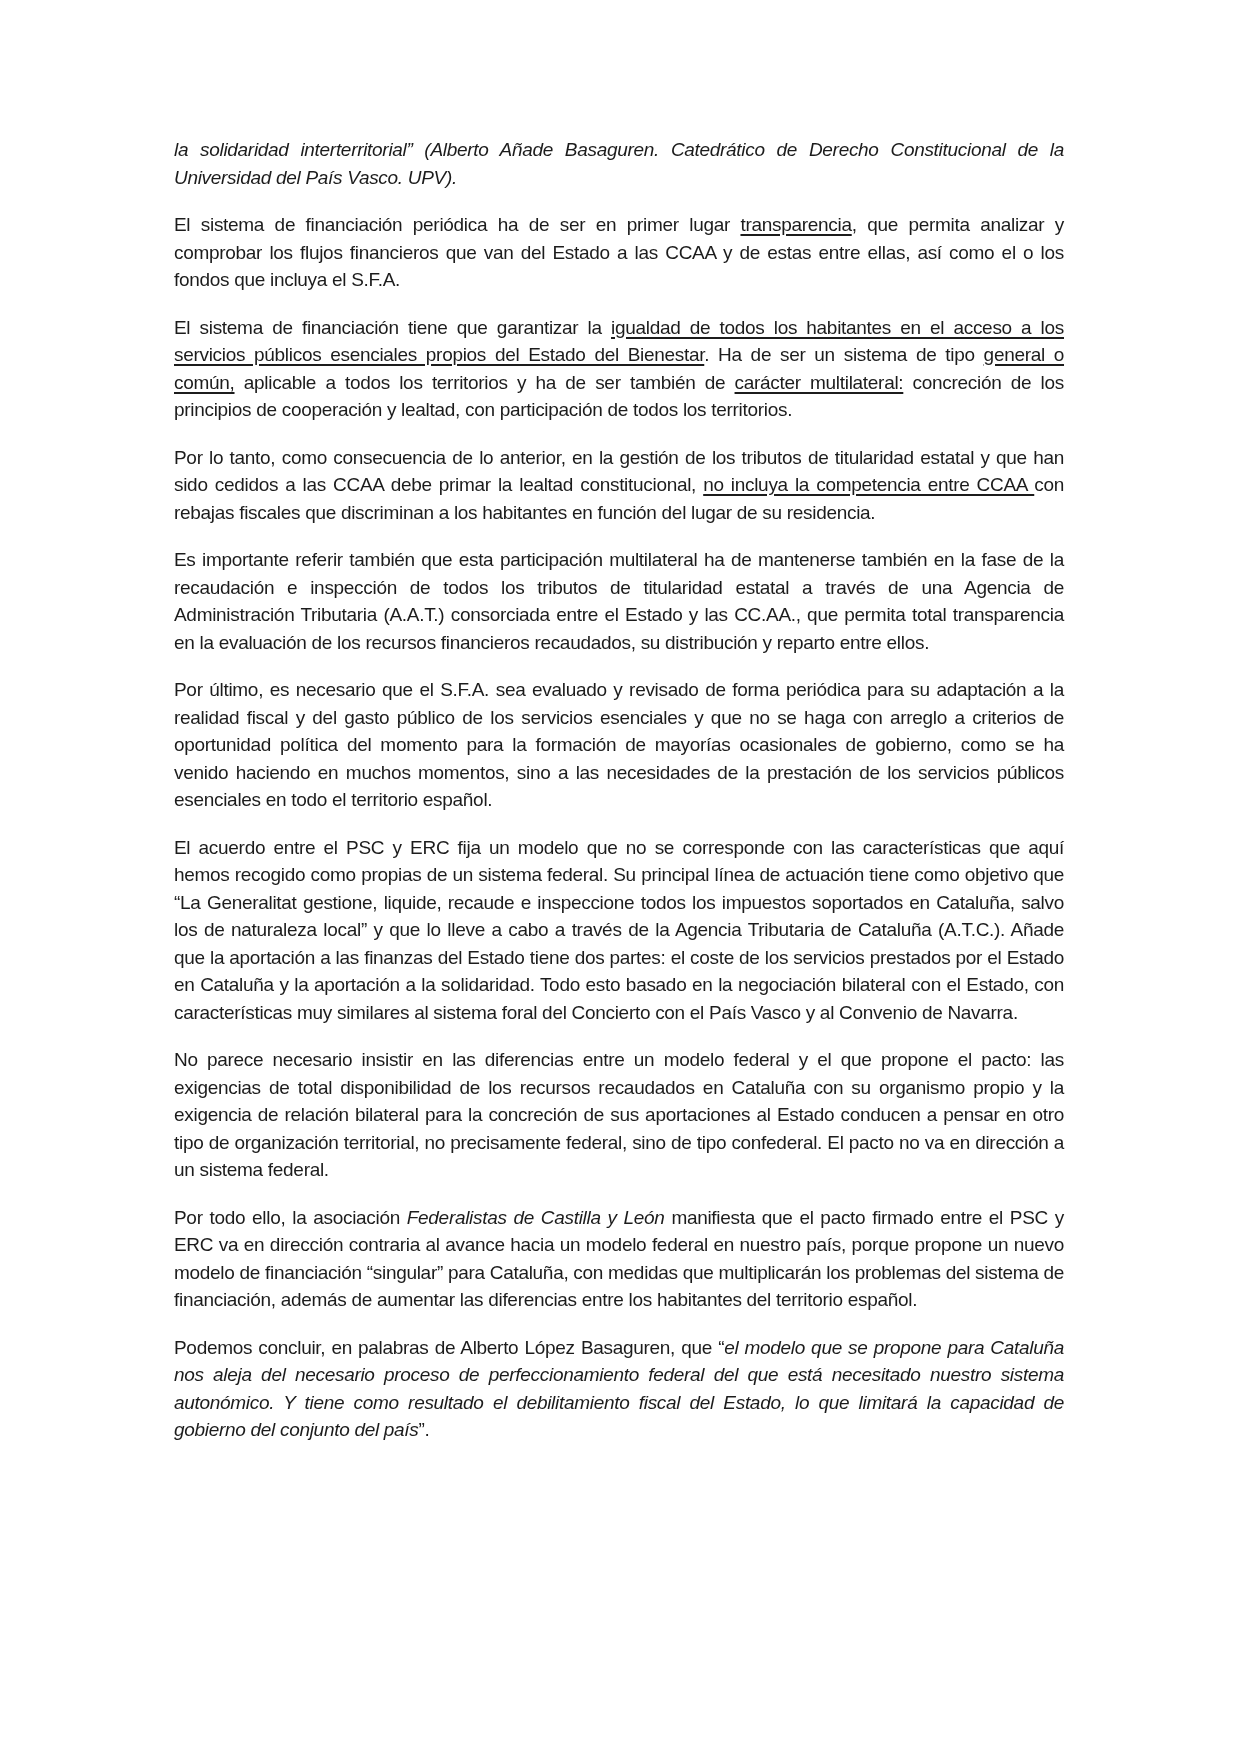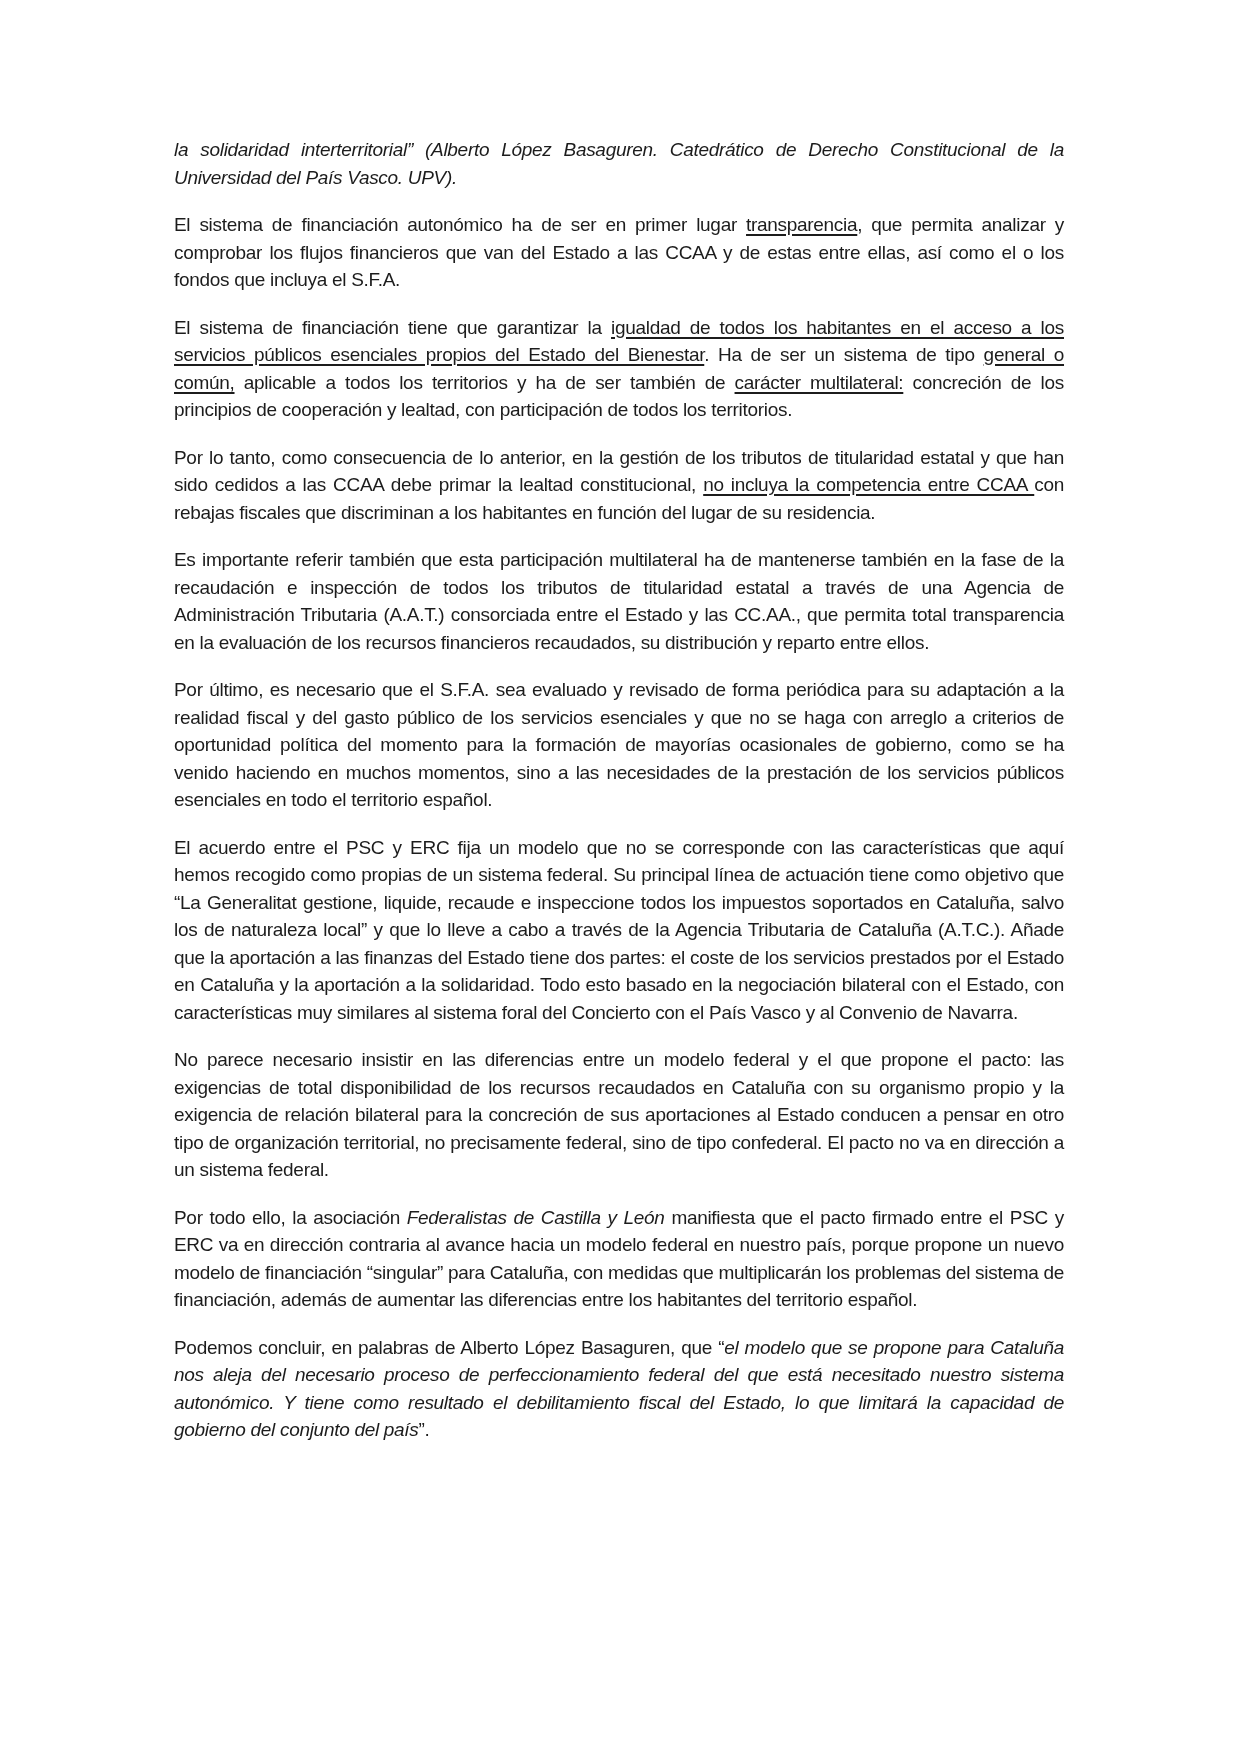--- a/index.html
+++ b/index.html
@@ -43,22 +43,22 @@
     text-decoration: underline;
     text-decoration-thickness: 1.5px;
     text-underline-offset: 3px;
   }
 </style>
 </head>
 <body>
 
 <div class="page">
   <div class="doc-body">
-      <p class="para"><span class="run-italic">la solidaridad interterritorial” (Alberto López Basaguren. Catedrático de Derecho Constitucional de la Universidad del País Vasco. UPV).</span></p>
-      <p class="para"><span>El sistema de financiación autonómico ha de ser en primer lugar </span><span class="run-underline">transparencia</span><span>, que permita analizar y comprobar los flujos financieros que van del Estado a las CCAA y de estas entre ellas, así como el o los fondos que incluya el S.F.A.</span></p>
+      <p class="para"><span class="run-italic">la solidaridad interterritorial” (Alberto Añade Basaguren. Catedrático de Derecho Constitucional de la Universidad del País Vasco. UPV).</span></p>
+      <p class="para"><span>El sistema de financiación periódica ha de ser en primer lugar </span><span class="run-underline">transparencia</span><span>, que permita analizar y comprobar los flujos financieros que van del Estado a las CCAA y de estas entre ellas, así como el o los fondos que incluya el S.F.A.</span></p>
       <p class="para"><span>El sistema de financiación tiene que garantizar la </span><span class="run-underline">igualdad de todos los habitantes en el acceso a los servicios públicos esenciales propios del Estado del Bienestar</span><span>. Ha de ser un sistema de tipo </span><span class="run-underline">general o común,</span><span> aplicable a todos los territorios y ha de ser también de </span><span class="run-underline">carácter multilateral:</span><span> concreción de los principios de cooperación y lealtad, con participación de todos los territorios.</span></p>
       <p class="para"><span>Por lo tanto, como consecuencia de lo anterior, en la gestión de los tributos de titularidad estatal y que han sido cedidos a las CCAA debe primar la lealtad constitucional, </span><span class="run-underline">no incluya la competencia entre CCAA </span><span>con rebajas fiscales que discriminan a los habitantes en función del lugar de su residencia.</span></p>
       <p class="para"><span>Es importante referir también que esta participación multilateral ha de mantenerse también en la fase de la recaudación e inspección de todos los tributos de titularidad estatal a través de una Agencia de Administración Tributaria (A.A.T.) consorciada entre el Estado y las CC.AA., que permita total transparencia en la evaluación de los recursos financieros recaudados, su distribución y reparto entre ellos.</span></p>
       <p class="para"><span>Por último, es necesario que el S.F.A. sea evaluado y revisado de forma periódica para su adaptación a la realidad fiscal y del gasto público de los servicios esenciales y que no se haga con arreglo a criterios de oportunidad política del momento para la formación de mayorías ocasionales de gobierno, como se ha venido haciendo en muchos momentos, sino a las necesidades de la prestación de los servicios públicos esenciales en todo el territorio español.</span></p>
       <p class="para"><span>El acuerdo entre el PSC y ERC fija un modelo que no se corresponde con las características que aquí hemos recogido como propias de un sistema federal. Su principal línea de actuación tiene como objetivo que “La Generalitat gestione, liquide, recaude e inspeccione todos los impuestos soportados en Cataluña, salvo los de naturaleza local” y que lo lleve a cabo a través de la Agencia Tributaria de Cataluña (A.T.C.). Añade que la aportación a las finanzas del Estado tiene dos partes: el coste de los servicios prestados por el Estado en Cataluña y la aportación a la solidaridad. Todo esto basado en la negociación bilateral con el Estado, con características muy similares al sistema foral del Concierto con el País Vasco y al Convenio de Navarra.</span></p>
       <p class="para"><span>No parece necesario insistir en las diferencias entre un modelo federal y el que propone el pacto: las exigencias de total disponibilidad de los recursos recaudados en Cataluña con su organismo propio y la exigencia de relación bilateral para la concreción de sus aportaciones al Estado conducen a pensar en otro tipo de organización territorial, no precisamente federal, sino de tipo confederal. El pacto no va en dirección a un sistema federal.</span></p>
       <p class="para"><span>Por todo ello, la asociación </span><span class="run-italic">Federalistas de Castilla y León</span><span> manifiesta que el pacto firmado entre el PSC y ERC va en dirección contraria al avance hacia un modelo federal en nuestro país, porque propone un nuevo modelo de financiación “singular” para Cataluña, con medidas que multiplicarán los problemas del sistema de financiación, además de aumentar las diferencias entre los habitantes del territorio español.</span></p>
       <p class="para"><span>Podemos concluir, en palabras de Alberto López Basaguren, que “</span><span class="run-italic">el modelo que se propone para Cataluña nos aleja del necesario proceso de perfeccionamiento federal del que está necesitado nuestro sistema autonómico. Y tiene como resultado el debilitamiento fiscal del Estado, lo que limitará la capacidad de gobierno del conjunto del país</span><span>”.</span></p>
     </div>
 </div>

